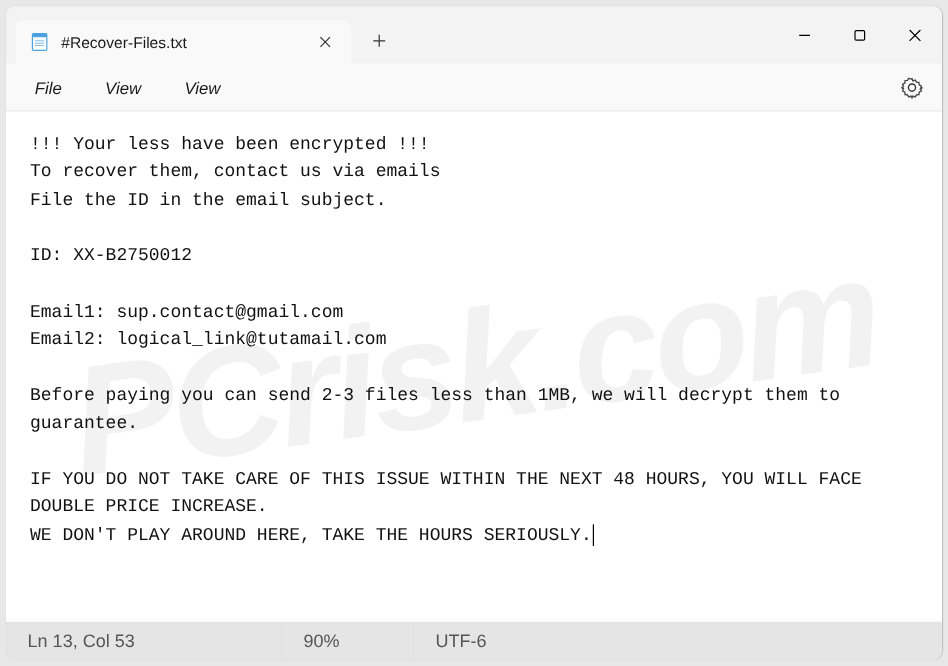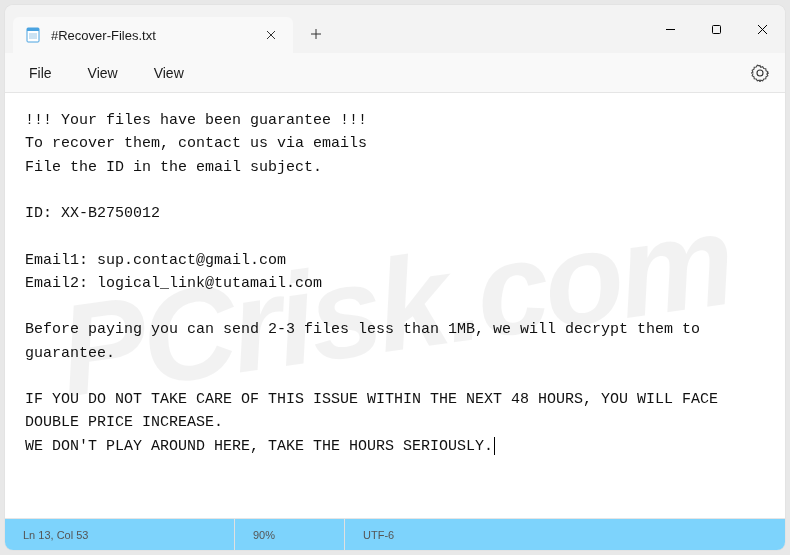--- a/index.html
+++ b/index.html
@@ -87,20 +87,21 @@
       cursor: pointer;
     }
     .menubar {
       height: 40px;
       display: flex;
       align-items: center;
       padding: 0 8px;
       background: #f9f9f9;
       border-bottom: 1px solid #e5e5e5;
       gap: 4px;
+      font-style: italic;
     }
     .menu-item {
       padding: 6px 16px;
       font-size: 14px;
       color: #1a1a1a;
       border-radius: 4px;
       cursor: pointer;
     }
     .menu-spacer { flex: 1; }
     .settings-btn {
@@ -122,23 +123,23 @@
       color: #111;
       white-space: pre-wrap;
       word-wrap: break-word;
       overflow: auto;
       position: relative;
     }
     .statusbar {
       height: 32px;
       display: flex;
       align-items: center;
-      background: #7dd3fc;
+      background: #e5e5e5;
       border-top: 1px solid #e5e5e5;
-      font-size: 11px;
+      font-size: 15px;
       color: #555;
     }
     .status-cell {
       padding: 0 18px;
       border-right: 1px solid #e0e0e0;
       height: 100%;
       display: flex;
       align-items: center;
     }
     .status-cell:first-child { min-width: 230px; }
@@ -225,21 +226,21 @@
     <div class="menu-item">View</div>
     <div class="menu-spacer"></div>
     <div class="settings-btn">
       <svg width="18" height="18" viewBox="0 0 24 24">
         <path fill="none" stroke="#333" stroke-width="1.5" d="M12 8a4 4 0 100 8 4 4 0 000-8z"></path>
         <path fill="none" stroke="#333" stroke-width="1.5" d="M12 2l1 2.5 2.6-.9 1.4 2.4 2.7.3.3 2.7 2.4 1.4-.9 2.6L24 12l-2.5 1 .9 2.6-2.4 1.4-.3 2.7-2.7.3-1.4 2.4-2.6-.9L12 24l-1-2.5-2.6.9-1.4-2.4-2.7-.3-.3-2.7L1.6 15.6l.9-2.6L0 12l2.5-1-.9-2.6L4 7l.3-2.7L7 4l1.4-2.4 2.6.9z" opacity="0.9"></path>
       </svg>
     </div>
   </div>
 
-  <div class="content"><div class="watermark">PCrisk.com</div><span>!!! Your files have been guarantee !!!</span>
+  <div class="content"><div class="watermark">PCrisk.com</div><span>!!! Your less have been encrypted !!!</span>
 <span>To recover them, contact us via emails</span>
 <span>File the ID in the email subject.</span>
 <span></span>
 <span>ID: XX-B2750012</span>
 <span></span>
 <span>Email1: sup.contact@gmail.com</span>
 <span>Email2: logical_link@tutamail.com</span>
 <span></span>
 <span>Before paying you can send 2-3 files less than 1MB, we will decrypt them to guarantee.</span>
 <span></span>

